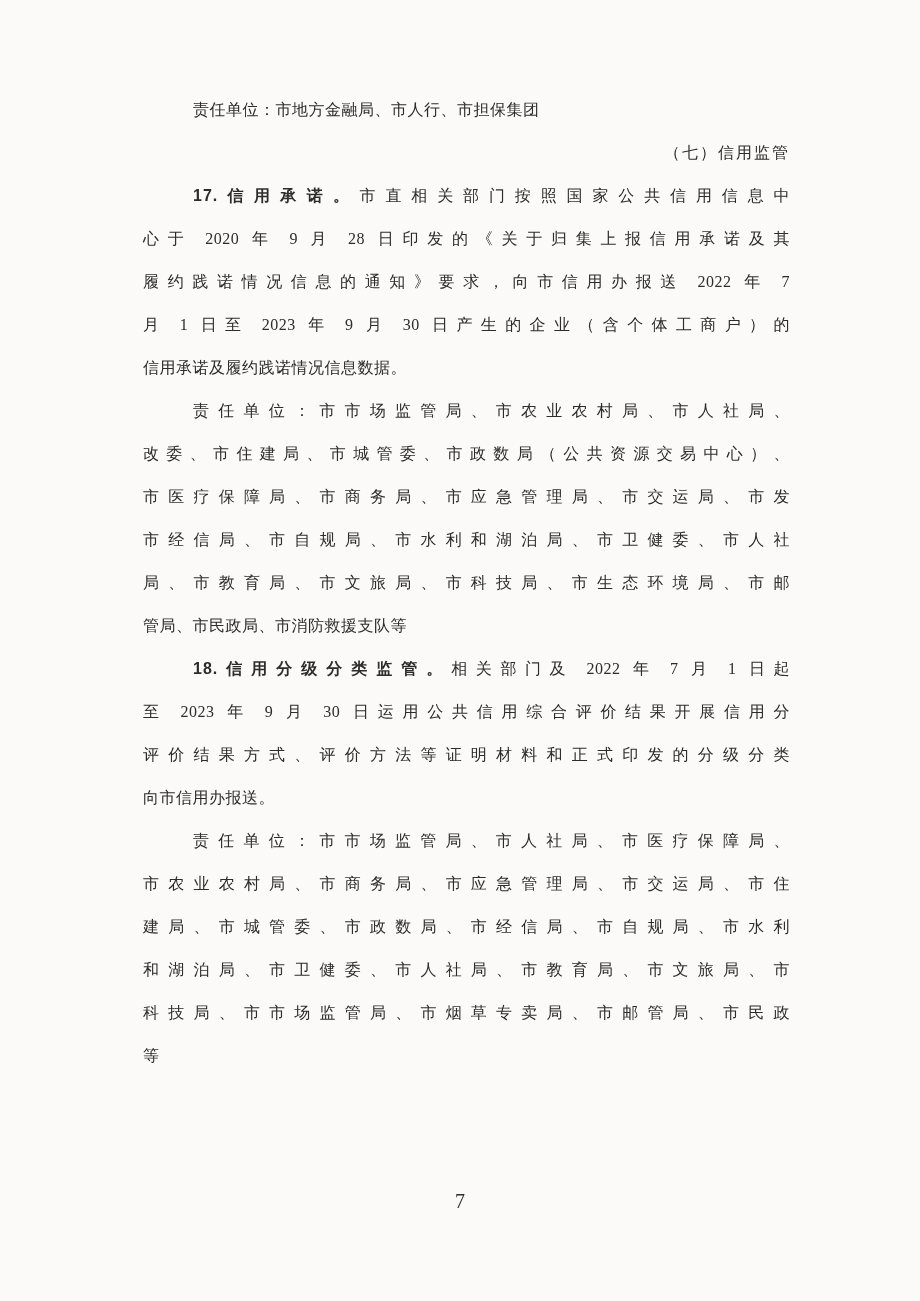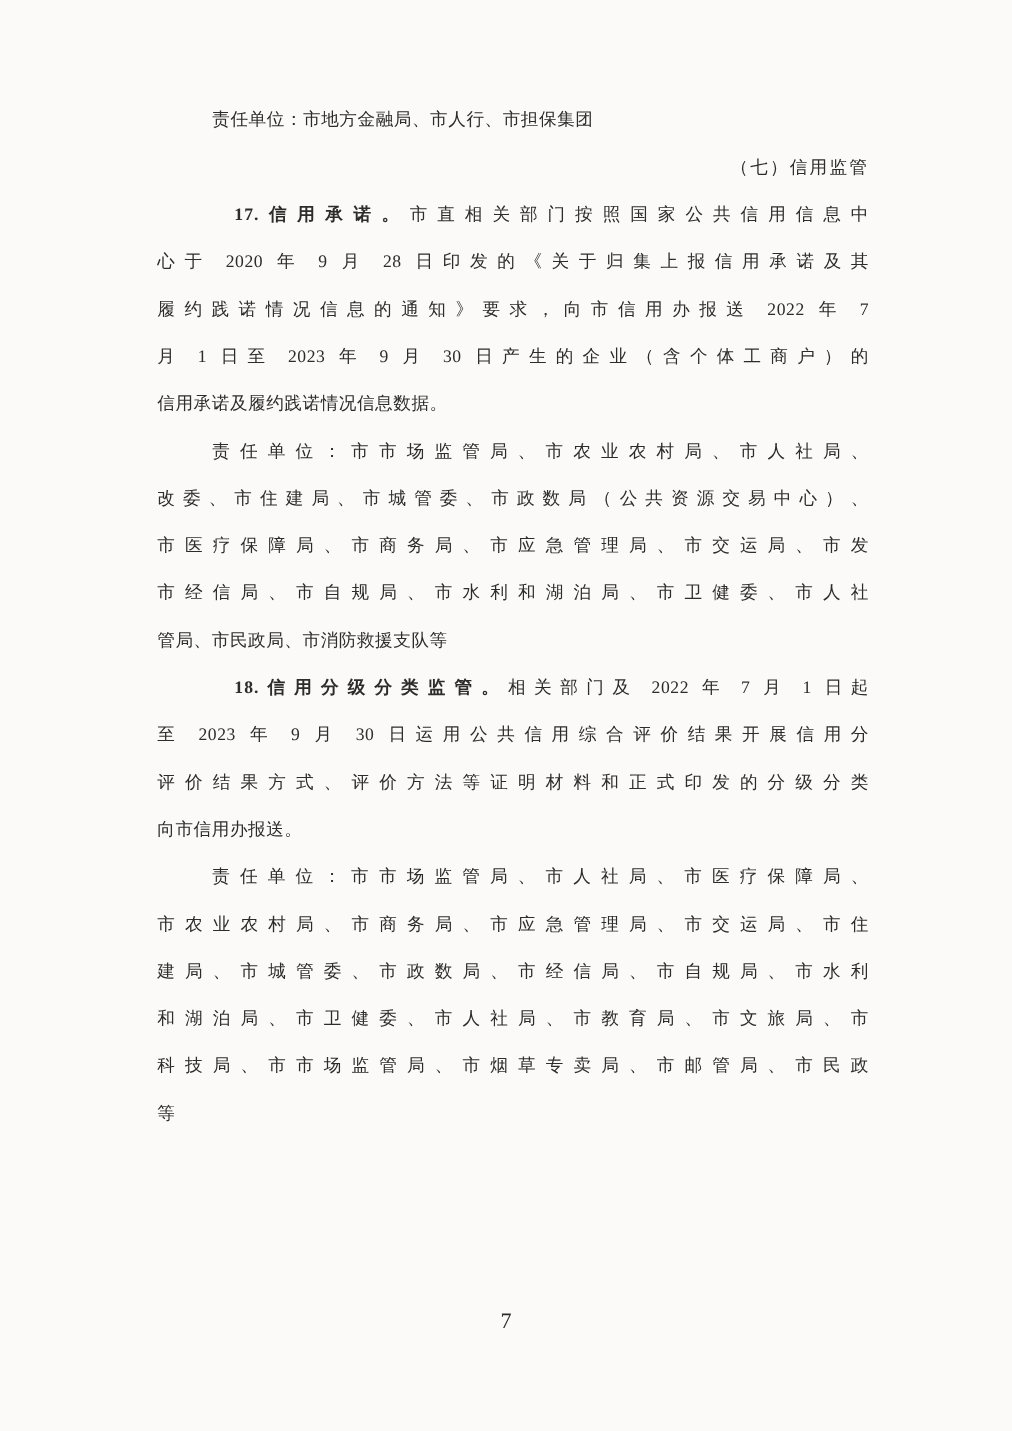--- a/index.html
+++ b/index.html
@@ -36,23 +36,22 @@
   .line.fill {
     white-space: normal;
     text-align: justify;
     text-align-last: justify;
   }
   .line.indent {
     text-indent: 50px;
   }
   .bold-run {
     font-weight: 700;
-    font-family: Liberation Serif, serif;
+    font-family: Liberation Sans, sans-serif;
     letter-spacing: 1px;
-    margin-left: 20px;
   }
   .heading {
     letter-spacing: 2px;
     text-align: right;
   }
   .page-number {
     position: absolute;
     top: 1190px;
     left: 0;
     width: 920px;
@@ -71,20 +70,21 @@
       <div class="line indent heading">（七）信用监管</div>
       <div class="line fill indent"><span class="bold-run">17.信用承诺。</span>市直相关部门按照国家公共信用信息中</div>
       <div class="line fill">心于 2020 年 9 月 28 日印发的《关于归集上报信用承诺及其</div>
       <div class="line fill">履约践诺情况信息的通知》要求，向市信用办报送 2022 年 7</div>
       <div class="line fill">月 1 日至 2023 年 9 月 30 日产生的企业（含个体工商户）的</div>
       <div class="line">信用承诺及履约践诺情况信息数据。</div>
       <div class="line fill indent">责任单位：市市场监管局、市农业农村局、市人社局、</div>
       <div class="line fill">改委、市住建局、市城管委、市政数局（公共资源交易中心）、</div>
       <div class="line fill">市医疗保障局、市商务局、市应急管理局、市交运局、市发</div>
       <div class="line fill">市经信局、市自规局、市水利和湖泊局、市卫健委、市人社</div>
+      <div class="line fill">局、市教育局、市文旅局、市科技局、市生态环境局、市邮</div>
       <div class="line">管局、市民政局、市消防救援支队等</div>
       <div class="line fill indent"><span class="bold-run">18.信用分级分类监管。</span>相关部门及 2022 年 7 月 1 日起</div>
       <div class="line fill">至 2023 年 9 月 30 日运用公共信用综合评价结果开展信用分</div>
       <div class="line fill">评价结果方式、评价方法等证明材料和正式印发的分级分类</div>
       <div class="line">向市信用办报送。</div>
       <div class="line fill indent">责任单位：市市场监管局、市人社局、市医疗保障局、</div>
       <div class="line fill">市农业农村局、市商务局、市应急管理局、市交运局、市住</div>
       <div class="line fill">建局、市城管委、市政数局、市经信局、市自规局、市水利</div>
       <div class="line fill">和湖泊局、市卫健委、市人社局、市教育局、市文旅局、市</div>
       <div class="line fill">科技局、市市场监管局、市烟草专卖局、市邮管局、市民政</div>

